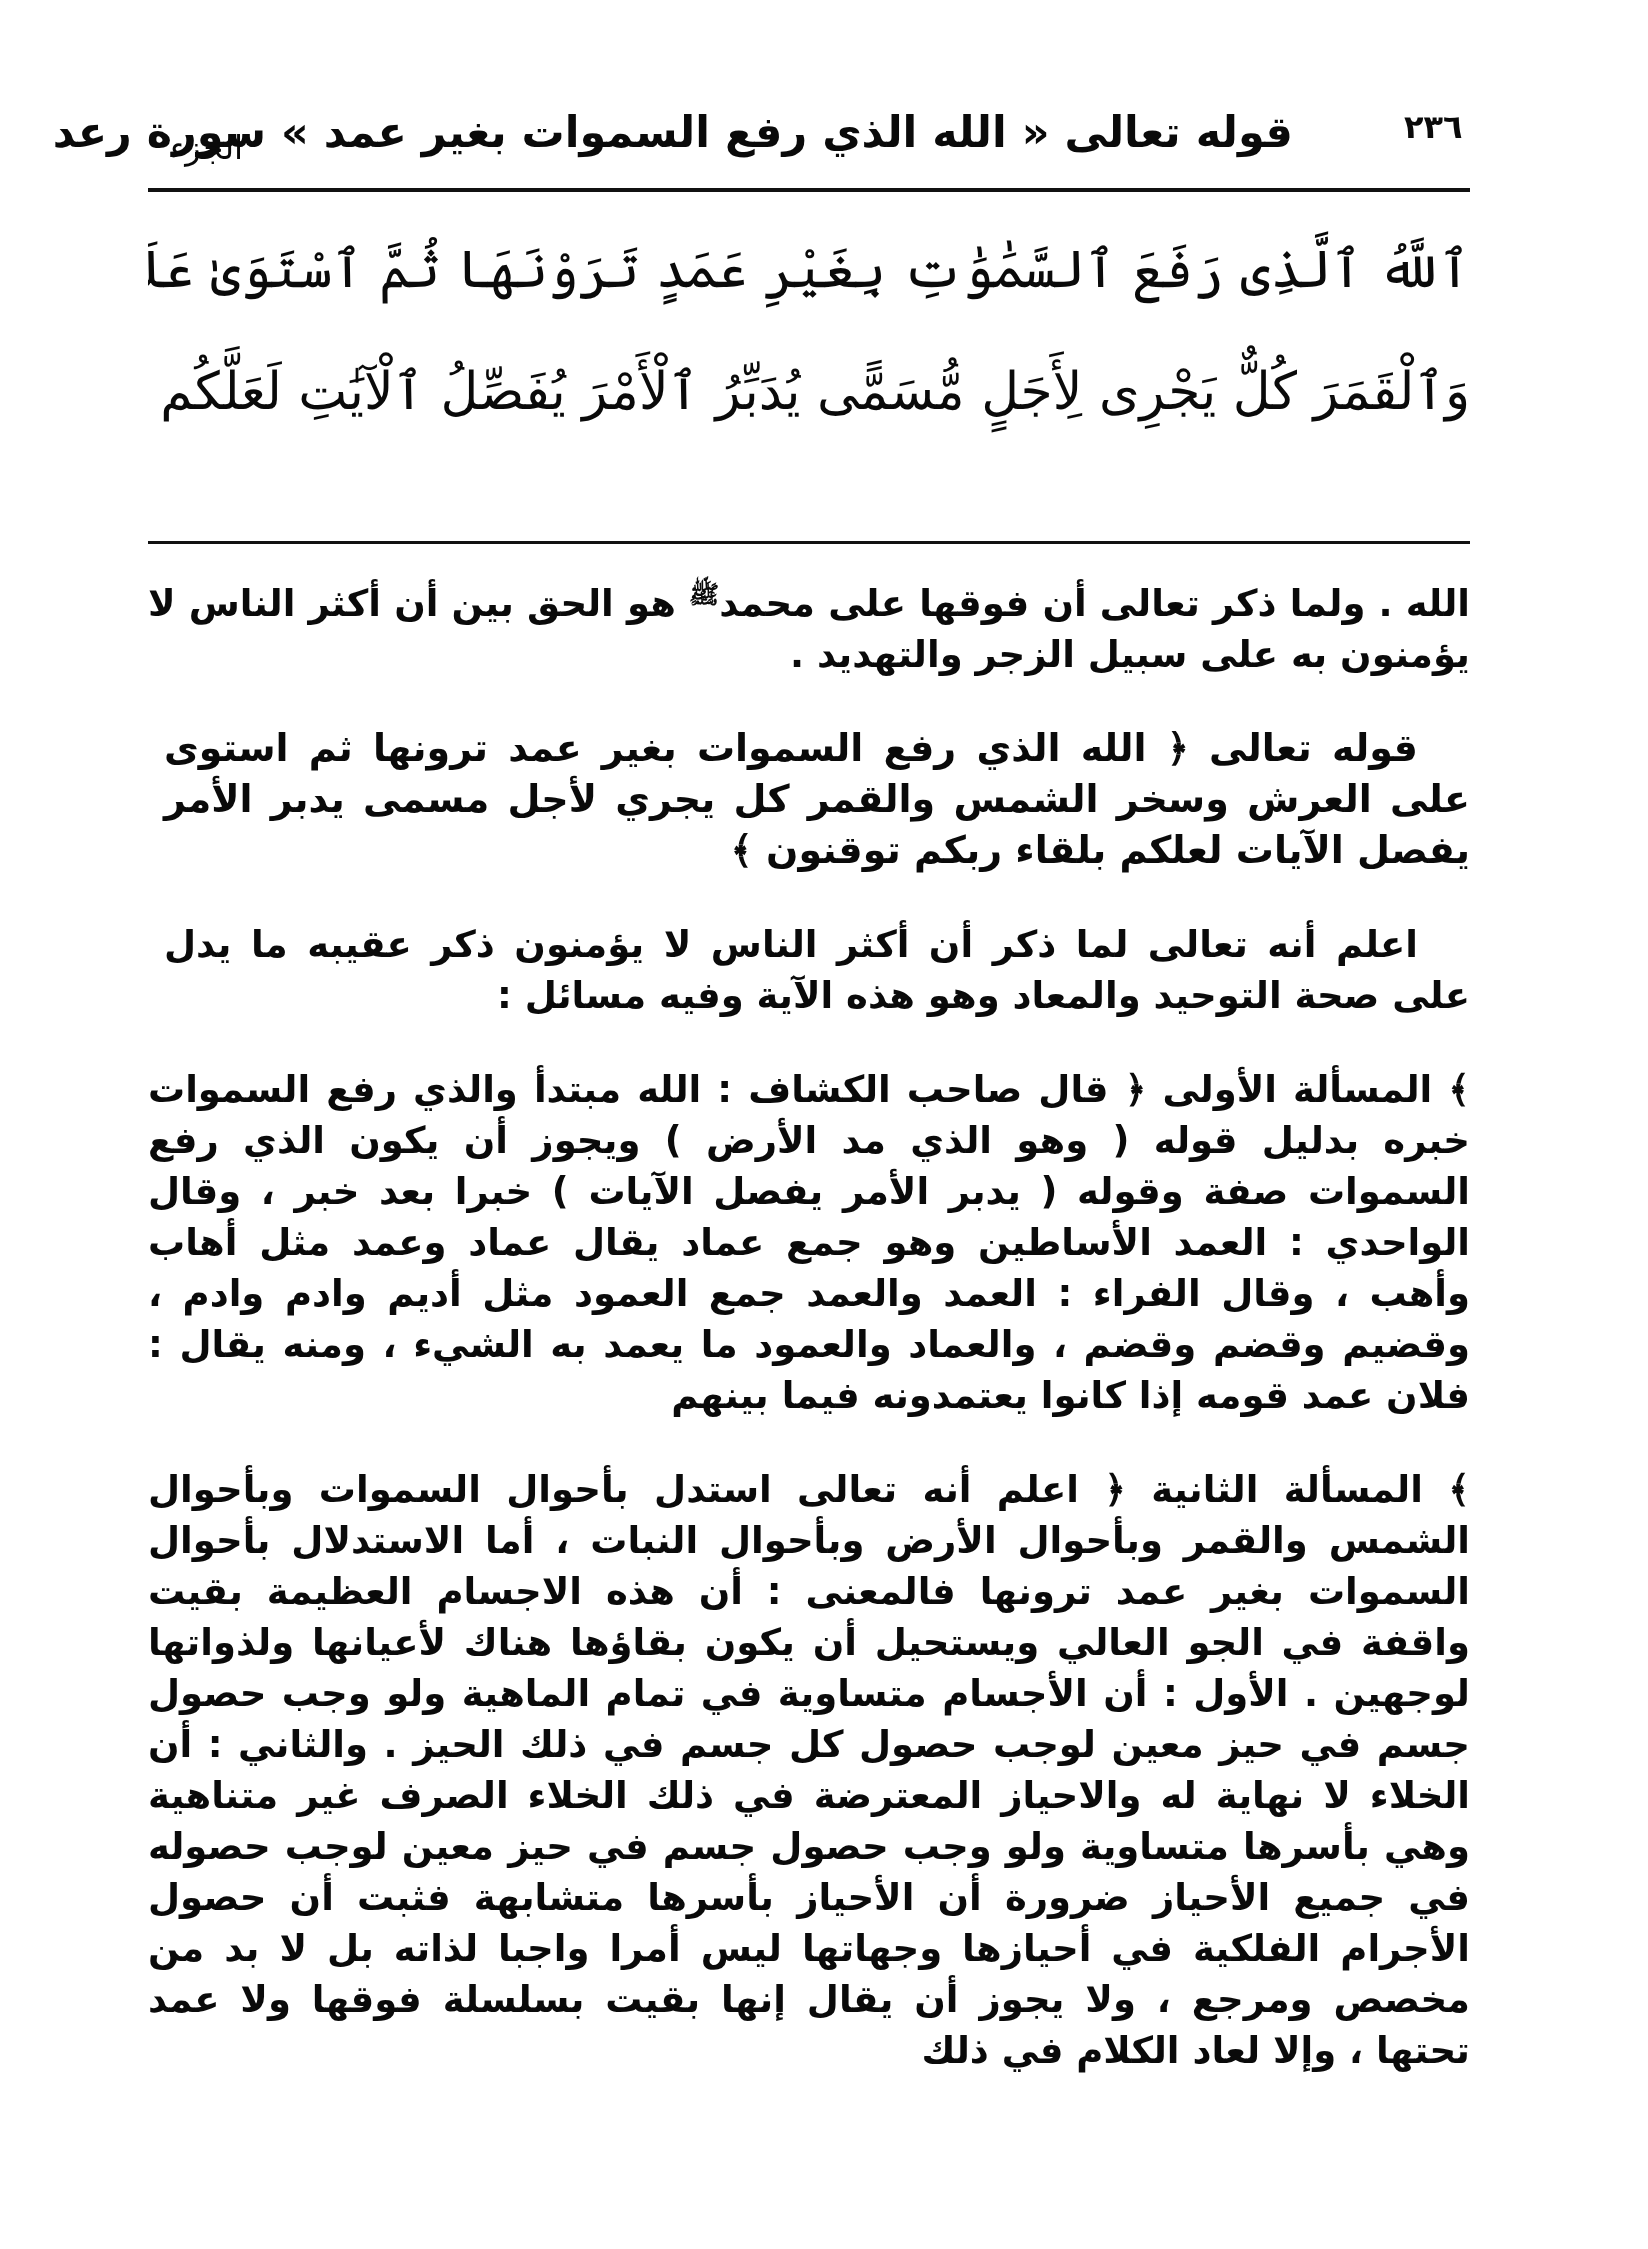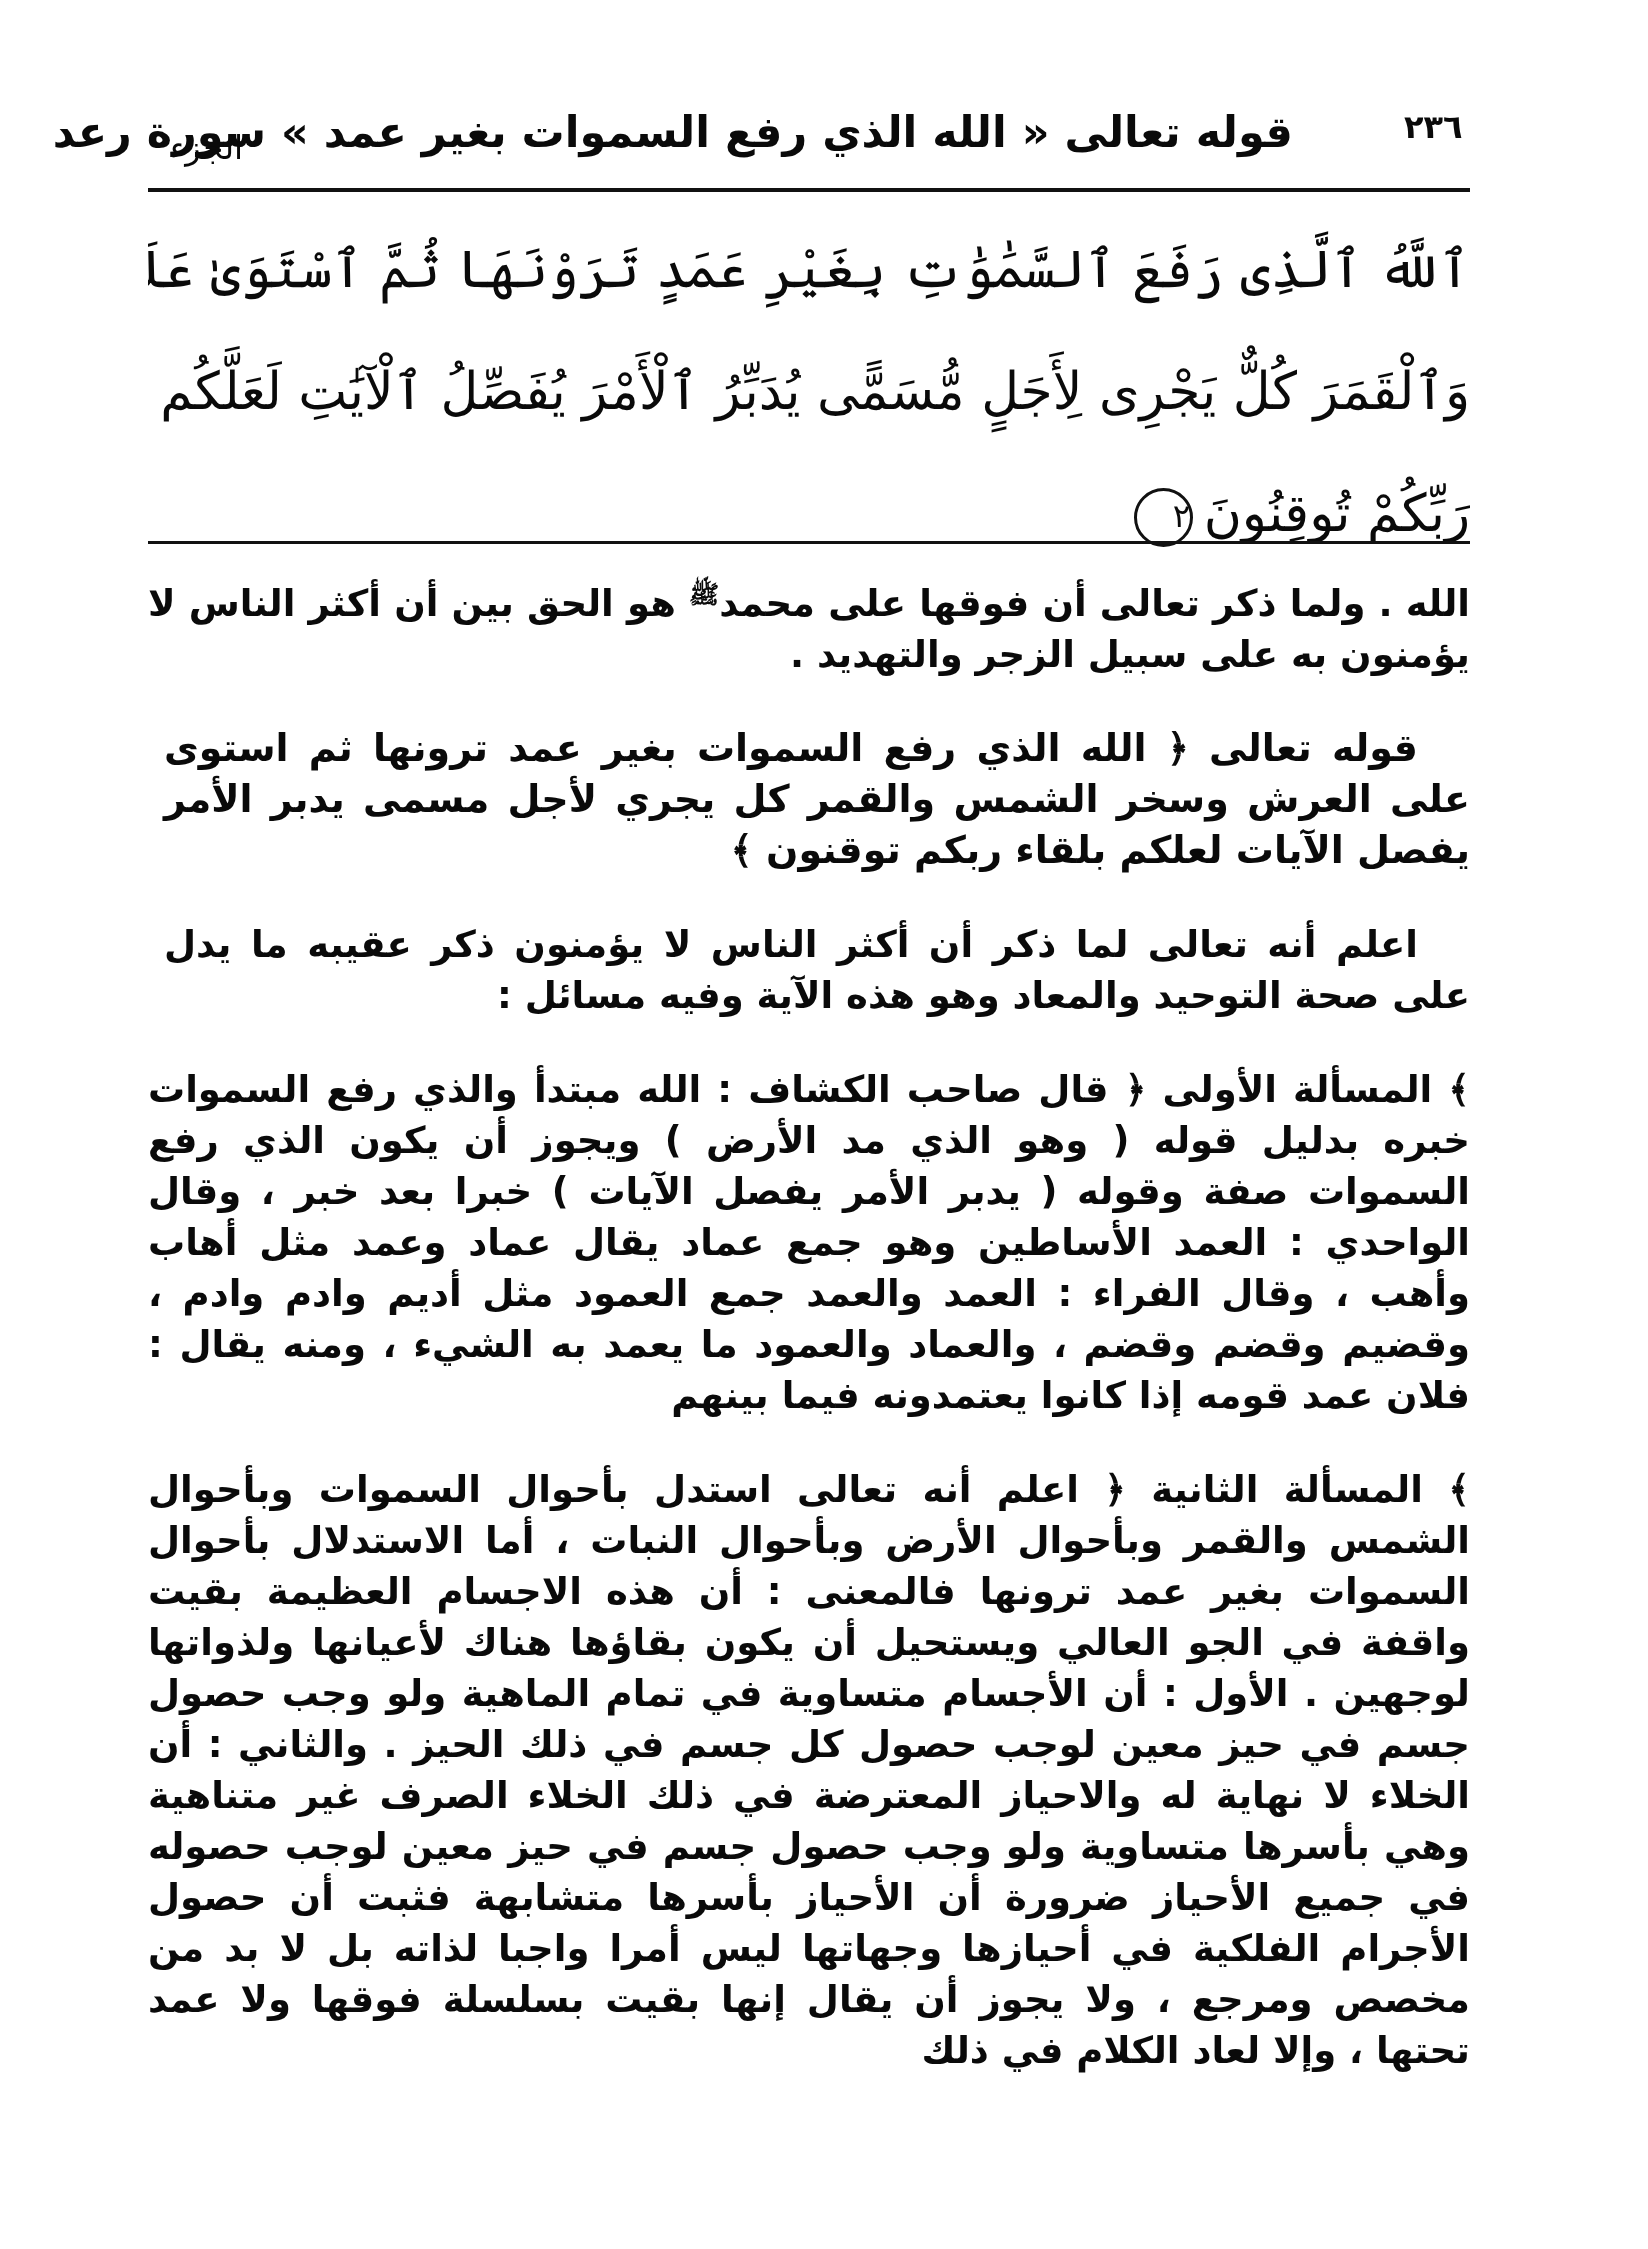--- a/index.html
+++ b/index.html
@@ -44,21 +44,20 @@
   <div class="header">
     <span class="page-num">٢٣٦</span>
     <span class="running-title">قوله تعالى « الله الذي رفع السموات بغير عمد » سورة رعد</span>
     <span class="juz">الجزء</span>
   </div>
   <div class="header-rule"></div>
 
   <div class="verse">
     <div class="verse-line">ٱللَّهُ ٱلَّذِى رَفَعَ ٱلسَّمَٰوَٰتِ بِغَيْرِ عَمَدٍ تَرَوْنَهَا ثُمَّ ٱسْتَوَىٰ عَلَى ٱلْعَرْشِ وَسَخَّرَ ٱلشَّمْسَ</div>
     <div class="verse-line">وَٱلْقَمَرَ كُلٌّ يَجْرِى لِأَجَلٍ مُّسَمًّى يُدَبِّرُ ٱلْأَمْرَ يُفَصِّلُ ٱلْآيَٰتِ لَعَلَّكُم بِلِقَآءِ</div>
-    <div class="verse-line last"><span>رَبِّكُمْ تُوقِنُونَ</span><span class="ayah-marker">٢</span></div>
   </div>
   <div class="verse-rule"></div>
 
   <div class="body-text">
     <p class="para"><span>الله . ولما ذكر تعالى أن فوقها على محمد</span><span class="sym">ﷺ</span><span> هو الحق بين أن أكثر الناس لا يؤمنون به على سبيل الزجر والتهديد .</span></p>
 
     <p class="para indent quote"><span>قوله تعالى </span><span class="orn">﴿</span><span> الله الذي رفع السموات بغير عمد ترونها ثم استوى على العرش وسخر الشمس والقمر كل يجري لأجل مسمى يدبر الأمر يفصل الآيات لعلكم بلقاء ربكم توقنون </span><span class="orn">﴾</span></p>
 
     <p class="para indent">اعلم أنه تعالى لما ذكر أن أكثر الناس لا يؤمنون ذكر عقيبه ما يدل على صحة التوحيد والمعاد وهو هذه الآية وفيه مسائل :</p>
 

